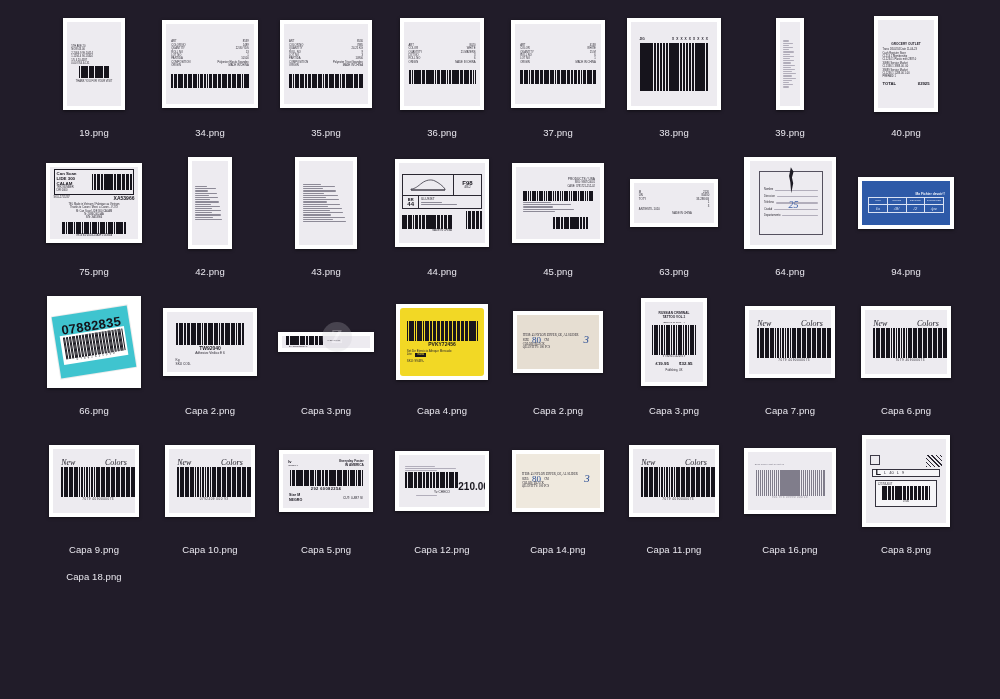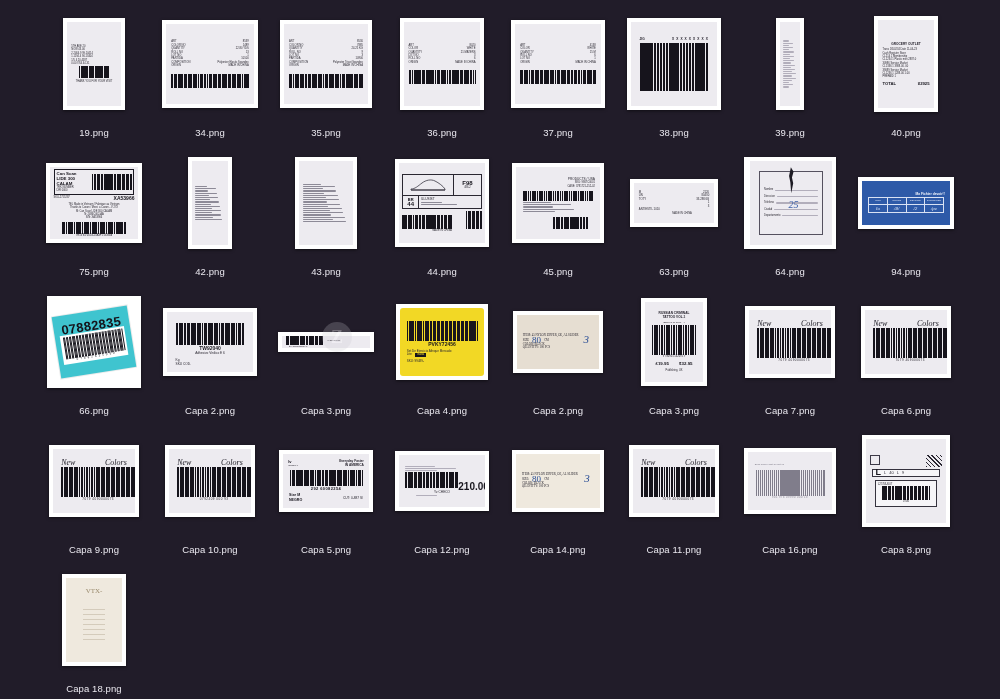--- a/index.html
+++ b/index.html
@@ -1868,28 +1868,20 @@
                   <i></i>
                 </div>
                 <div class="tiny " style="font-size:2.6px">0706</div>
               </div>
             </div>
           </div>
         </div>
         <div class="fname">Capa 8.png</div>
       </div>
       <div class="cell">
-        <div class="thumbwrap">
-          <div class="thumb" style="width: 64px; height: 92px;">
-            <div class="label-art paper-cream" style="justify-content: flex-start; padding-top: 22%;">
-              <div class="tiny " style="font-size:7px;color:#9a8a6c;font-family:&quot;Liberation Serif&quot;,serif;">VTX-</div>
-              <div style="width: 40%; height: 34px; margin-top: 12px; background: repeating-linear-gradient(0deg, rgba(150, 134, 106, 0.3) 0px, rgba(150, 134, 106, 0.3) 1px, transparent 1px, transparent 5px);"></div>
-            </div>
-          </div>
-        </div>
         <div class="fname">Capa 18.png</div>
       </div>
     </div>
 
   <div class="watermark">
     <div class="wm-inner">
       <div class="wm-circle">Z</div>
     </div>
   </div>
 

